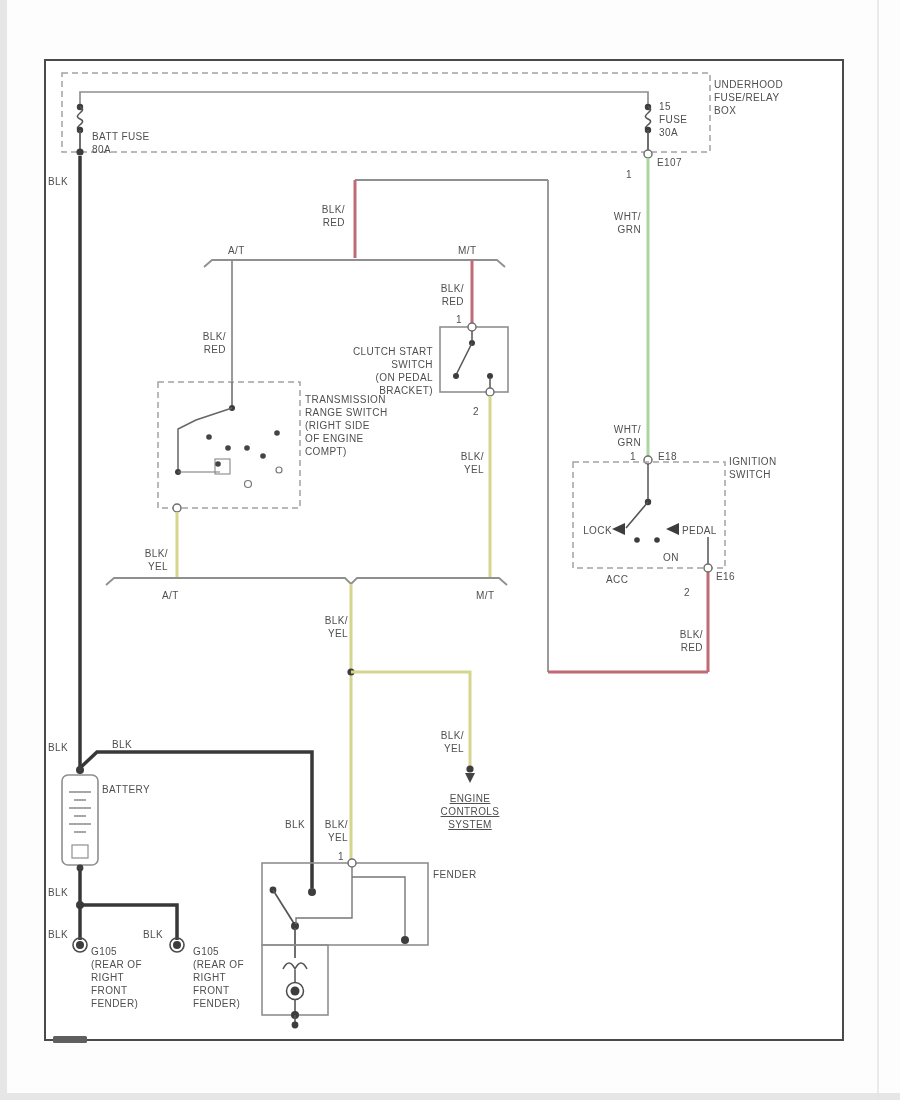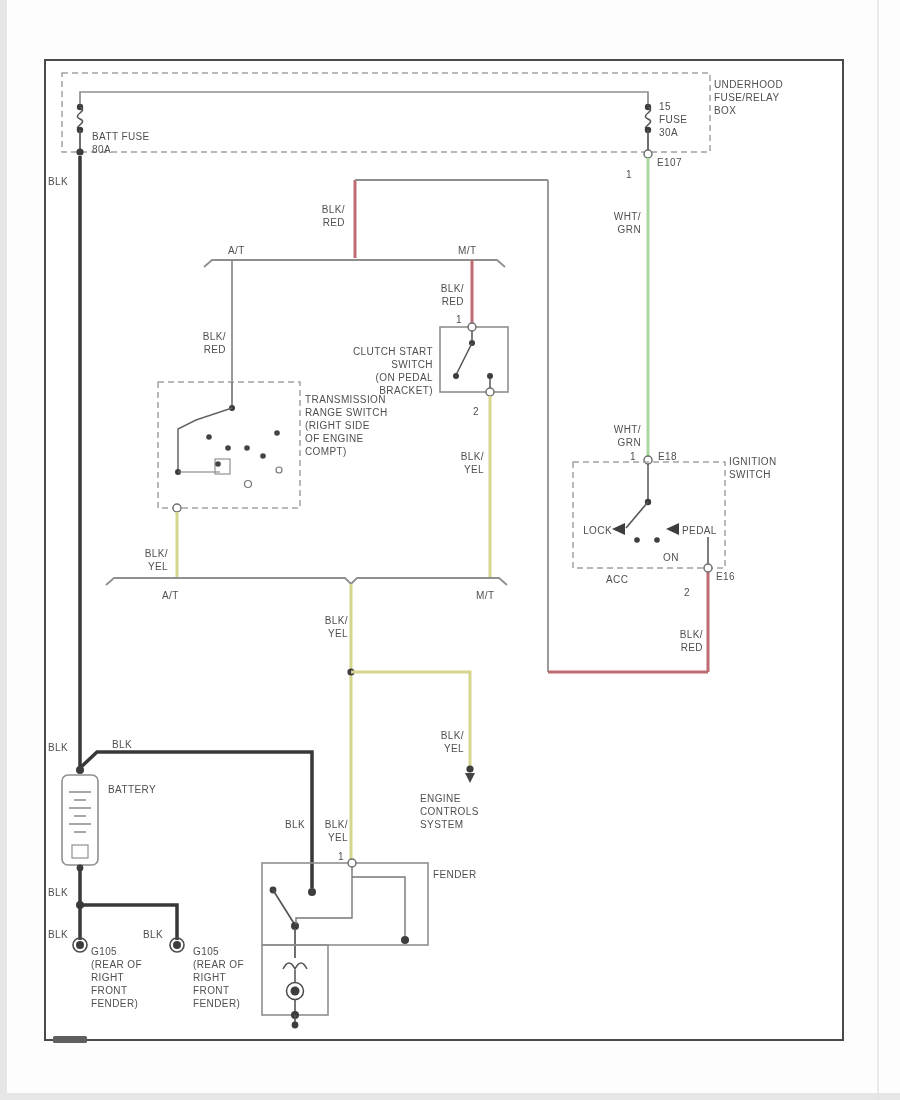--- a/index.html
+++ b/index.html
@@ -2,21 +2,21 @@
 <html><head>
 <meta charset="utf-8">
 <style>
   html,body{margin:0;padding:0;background:#ffffff;}
   .stage{position:relative;width:900px;height:1100px;background:#fdfdfd;overflow:hidden;
          font-family:"Liberation Sans", sans-serif;}
   svg{position:absolute;left:0;top:0;}
   .lbl{position:absolute;font-size:10px;line-height:13px;letter-spacing:0.4px;
        color:#4f4f4f;white-space:pre-line;}
   .r{text-align:right;}
-  .c{text-align:left;}
+  .c{text-align:center;text-decoration:underline;}
 </style>
 </head>
 <body>
 
 <div class="stage">
 
 <svg width="900" height="1100" viewBox="0 0 900 1100">
 
   <g>
     <rect x="0" y="0" width="7" height="1100" fill="#e6e6e6"></rect>
@@ -229,21 +229,21 @@
 <div class="lbl" style="left:682px;top:524px">PEDAL</div>
 <div class="lbl" style="left:606px;top:573px">ACC</div>
 <div class="lbl" style="left:663px;top:551px">ON</div>
 <div class="lbl" style="left:684px;top:586px">2</div>
 <div class="lbl" style="left:716px;top:570px">E16</div>
 <div class="lbl r" style="left:663px;top:628px;width:40px">BLK/
 RED</div>
 
 <div class="lbl" style="left:112px;top:738px">BLK</div>
 <div class="lbl" style="left:48px;top:741px">BLK</div>
-<div class="lbl" style="left:108px;top:783px">BATTERY</div>
+<div class="lbl" style="left:102px;top:783px">BATTERY</div>
 <div class="lbl" style="left:48px;top:886px">BLK</div>
 <div class="lbl" style="left:48px;top:928px">BLK</div>
 <div class="lbl" style="left:143px;top:928px">BLK</div>
 <div class="lbl" style="left:91px;top:945px">G105
 (REAR OF
 RIGHT
 FRONT
 FENDER)</div>
 <div class="lbl" style="left:193px;top:945px">G105
 (REAR OF

